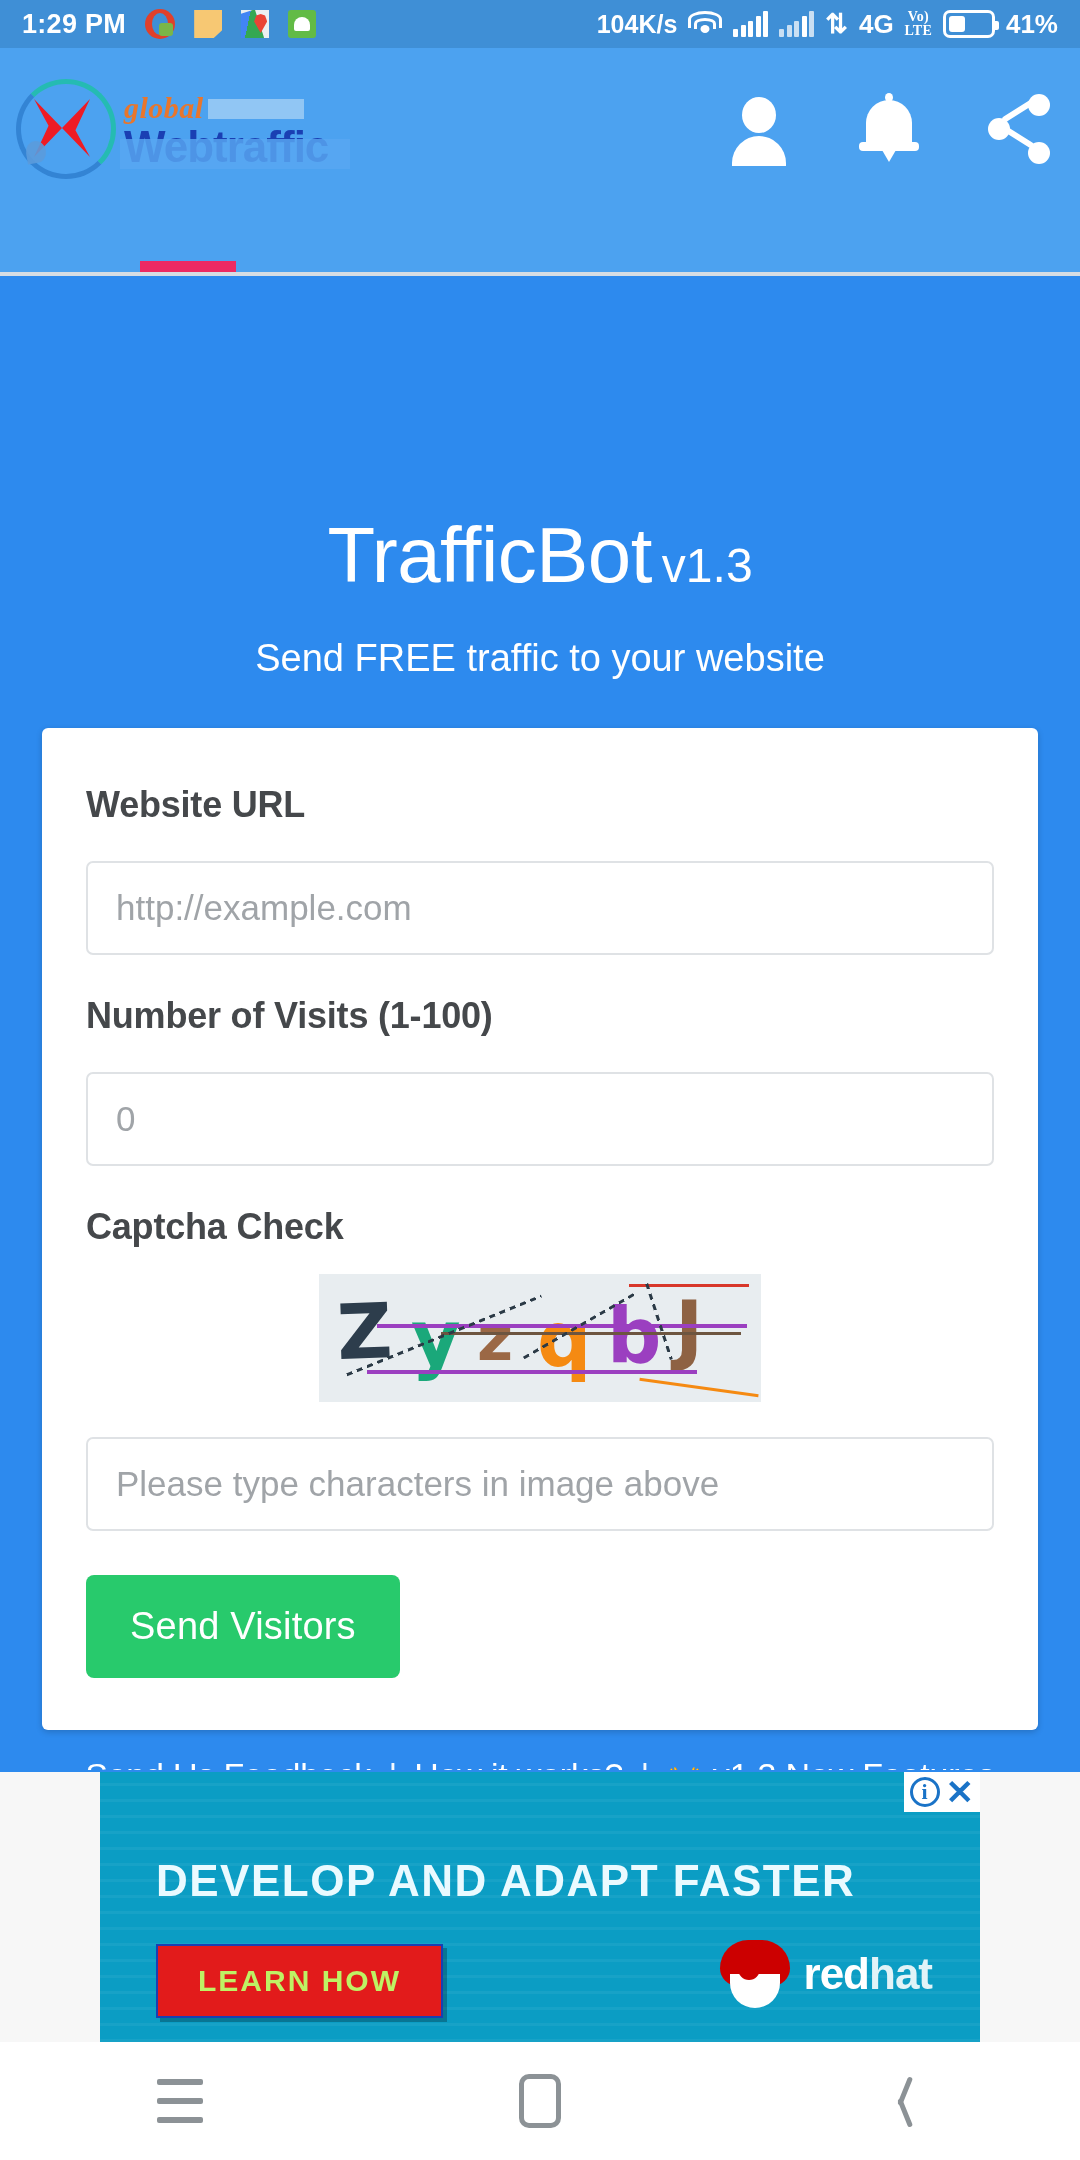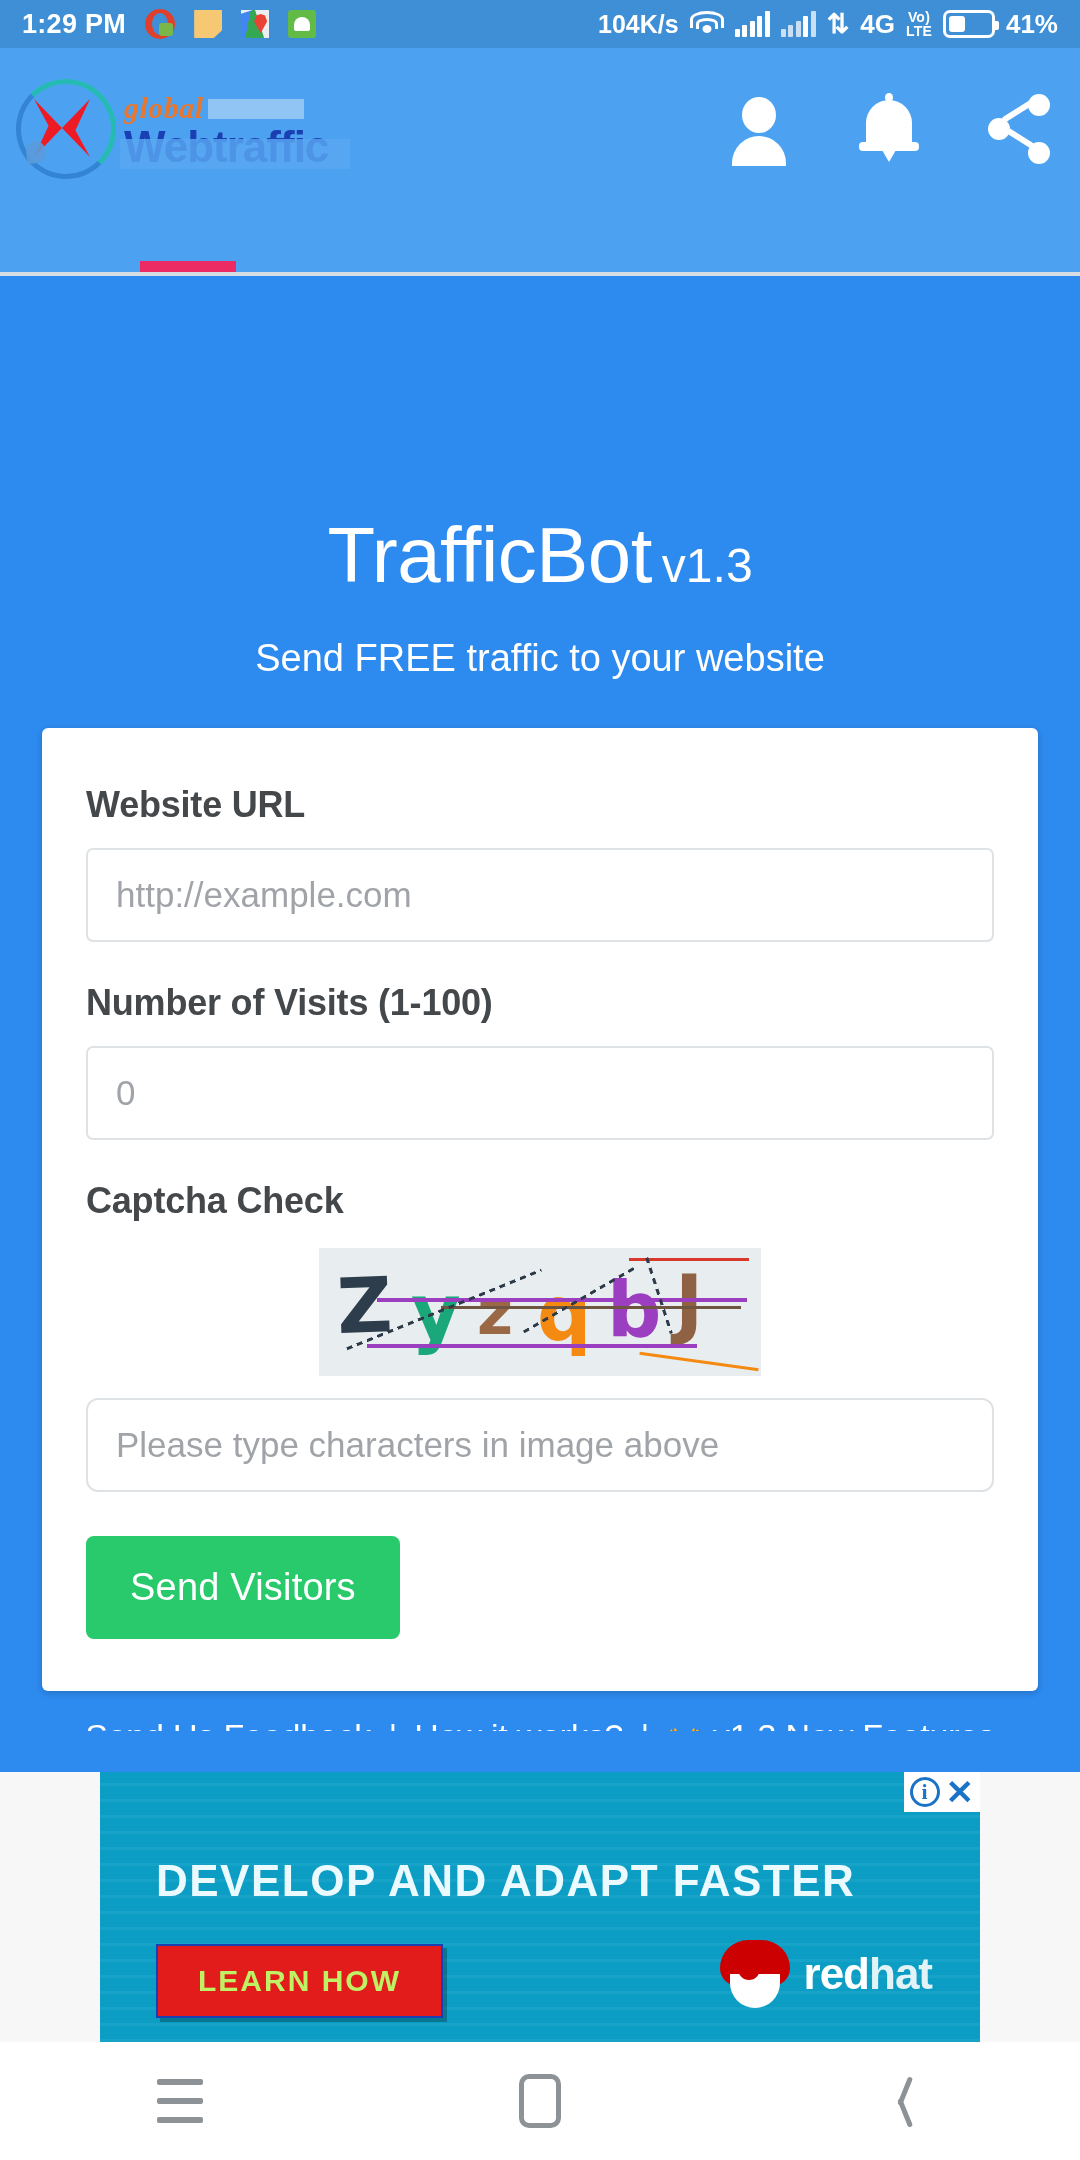--- a/index.html
+++ b/index.html
@@ -75,21 +75,21 @@
   .bars i:nth-child(1){height:8px;} .bars i:nth-child(2){height:12px;}
   .bars i:nth-child(3){height:16px;} .bars i:nth-child(4){height:21px;}
   .bars i:nth-child(5){height:26px;}
   .bars.dim i { background:#c9dff3; }
   .bars.dim i:nth-child(4){background:#ffffff;}
   .bars.dim i:nth-child(5){background:#c9dff3;}
 
   .ic-updown { font-size:27px; font-weight:bold; line-height:1; }
   .sb-4g { font-size:26px; font-weight:bold; }
   .ic-volte { display:flex; flex-direction:column; align-items:center;
-    font-size:14px; font-weight:bold; line-height:1.02; letter-spacing:.2px; }
+    font-size:14px; font-weight:bold; line-height:1.02; letter-spacing:.2px;font-family:Liberation Serif, serif; }
   .ic-batt {
     width:52px;height:28px;border:3px solid #ffffff;border-radius:7px;
     position:relative; display:flex; align-items:center; padding:3px;
   }
   .ic-batt::after{
     content:"";position:absolute;right:-7px;top:8px;width:5px;height:9px;
     background:#ffffff;border-radius:0 2px 2px 0;
   }
   .ic-batt i{display:block;height:100%;width:41%;background:#ffffff;border-radius:3px;}
 
@@ -192,21 +192,21 @@
   
   .card {
     margin:48px 42px 0 42px; background:#ffffff; border-radius:6px;
     padding:56px 44px 52px 44px;
     box-shadow:0 2px 6px rgba(0,0,0,.18);
   }
   .field-label {
     font-size:36px; color:#45484b; font-weight:bold; letter-spacing:-.2px;
   }
   .textinput {
-    margin-top:22px; width:100%; height:94px;
+    margin-top:35px; width:100%; height:94px;
     border:2px solid #dfe2e5; border-radius:7px;
     background:#ffffff;
     display:flex; align-items:center; padding:0 28px;
   }
   .textinput span {
     font-size:35px; color:#a0a4a8; font-weight:400;
   }
   .gap { height:40px; }
 
   
@@ -457,21 +457,21 @@
           <span class="cap-line" style="left:48px;top:96px;width:330px;background:#9b3fc0;"></span>
           <span class="cap-line" style="left:122px;top:58px;width:300px;background:#6d5540;height:3px;"></span>
           <span class="cap-line" style="left:310px;top:10px;width:120px;background:#d8372a;height:3px;"></span>
           <span class="cap-line" style="left:320px;top:112px;width:120px;background:#f58a12;height:3px;transform:rotate(8deg);"></span>
           <span class="cap-diag" style="left:20px;top:60px;width:210px;transform:rotate(-22deg);"></span>
           <span class="cap-diag" style="left:196px;top:50px;width:130px;transform:rotate(-30deg);"></span>
           <span class="cap-diag" style="left:300px;top:46px;width:80px;transform:rotate(72deg);"></span>
         </div>
       </div>
 
-      <div class="textinput" style="border-radius:12px;">
+      <div class="textinput" style="">
         <span>Please type characters in image above</span>
       </div>
 
       <button class="btn-send">Send Visitors</button>
     </div>
 
     <div class="footer-links">
       <span>Send Us Feedback</span>
       <span class="sep">|</span>
       <span>How it works?</span>

